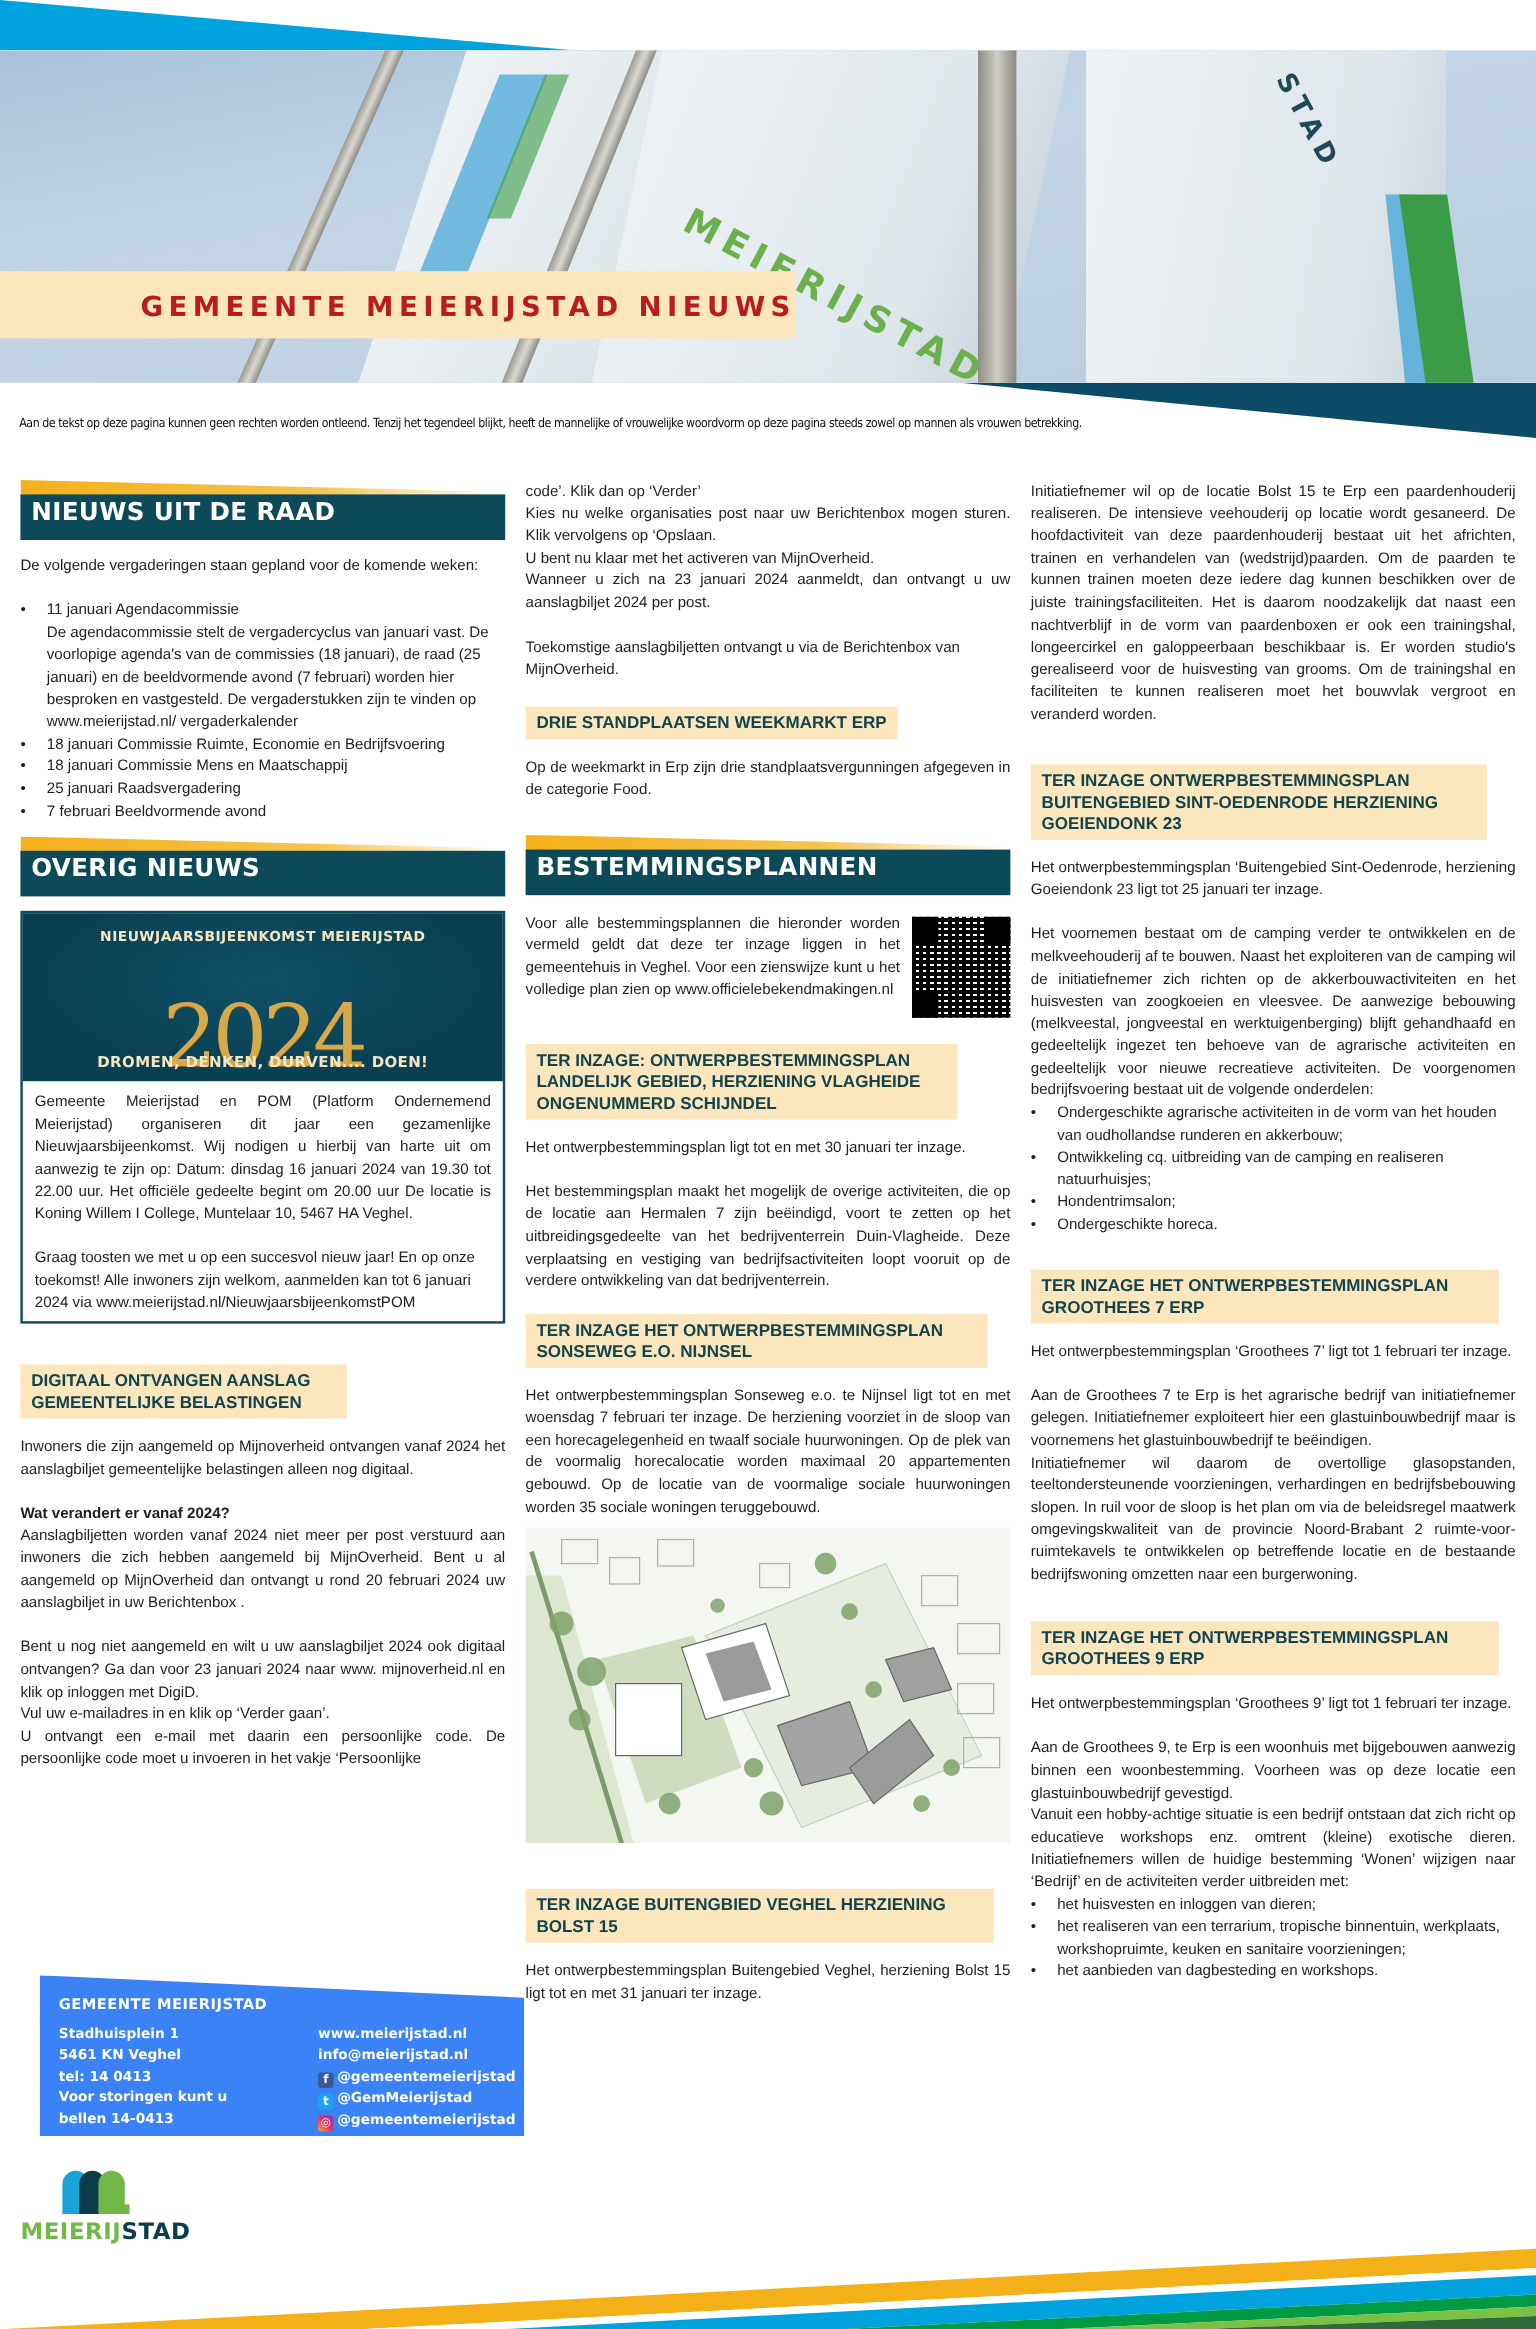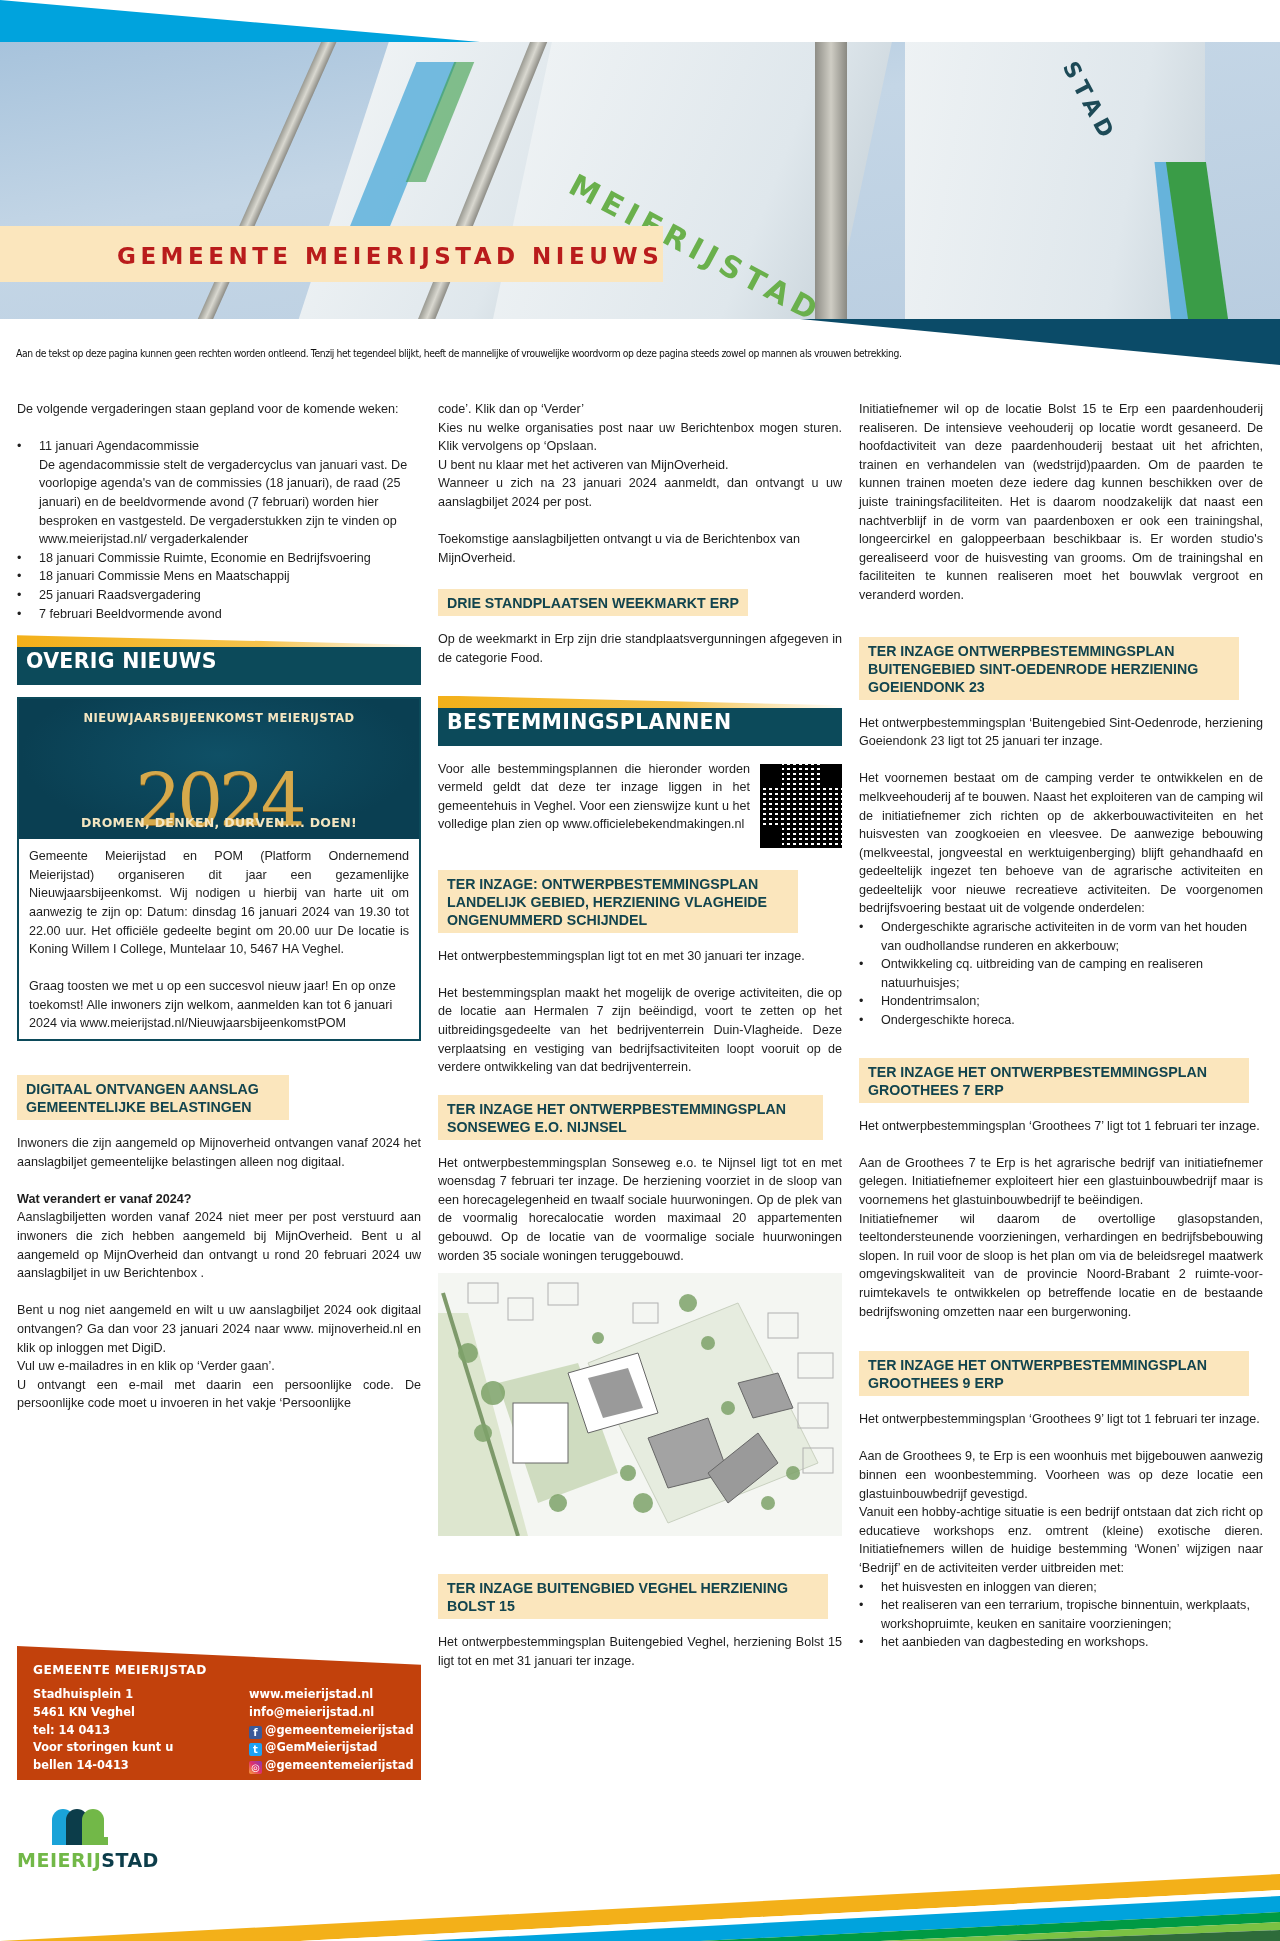--- a/index.html
+++ b/index.html
@@ -54,21 +54,21 @@
         background:
           linear-gradient(#000,#000) 0 0/22px 22px no-repeat,
           linear-gradient(#000,#000) 60px 0/22px 22px no-repeat,
           linear-gradient(#000,#000) 0 62px/22px 22px no-repeat,
           repeating-linear-gradient(90deg, #000 0 3px, #fff 3px 6px),
           repeating-linear-gradient(0deg, #000 0 3px, #fff 3px 5px);
         background-blend-mode: normal, normal, normal, multiply, normal; }
   .map { width: 404px; height: 263px; margin: 8px 0 0 0; position: relative; overflow: hidden; background: #f4f6f2; }
 
   
-  .contact { position: absolute; left: 17px; top: 1646px; width: 404px; height: 134px; background: #c2410c; clip-path: polygon(0 0, 100% 14%, 100% 100%, 0 100%); color: #fff; font-family: "DejaVu Sans", sans-serif; }
+  .contact { position: absolute; left: 33px; top: 1646px; width: 404px; height: 134px; background: #3b82f6; clip-path: polygon(0 0, 100% 14%, 100% 100%, 0 100%); color: #fff; font-family: "DejaVu Sans", sans-serif; }
   .contact .org { position: absolute; left: 16px; top: 17px; font-weight: bold; font-size: 12.2px; letter-spacing: 0.4px; }
   .contact .addr { position: absolute; left: 16px; top: 40px; font-size: 11.4px; line-height: 17.8px; font-weight: bold; }
   .contact .web { position: absolute; left: 232px; top: 40px; font-size: 11.4px; line-height: 17.8px; font-weight: bold; }
   .soc { display: inline-block; width: 13px; height: 13px; border-radius: 2px; vertical-align: -2px; margin-right: 3px; text-align: center; font-size: 10px; line-height: 13px; color: #fff; }
   .soc.fb { background: #3b5998; }
   .soc.tw { background: #1da1f2; }
   .soc.ig { background: linear-gradient(45deg, #f9a13a, #e1306c, #833ab4); }
 
   .logo { position: absolute; left: 17px; top: 1805px; width: 140px; }
   .logo-mark { position: relative; width: 60px; height: 40px; margin-left: 35px; }
@@ -96,20 +96,25 @@
   <div class="flag-stripe-b" style="left:1165px;top:120px;width:20px;height:200px;transform:skewX(6deg);opacity:.8;"></div>
   <div class="flag-stripe-g" style="left:1180px;top:120px;width:40px;height:200px;transform:skewX(8deg);"></div>
   <div class="flag-word dark" style="left:1080px;top:15px;font-size:22px;transform:rotate(62deg);transform-origin:left top;">STAD</div>
 </div>
 <div class="hero-title-box"></div>
 <div class="hero-title">GEMEENTE MEIERIJSTAD NIEUWS</div>
 <div class="hero-dark-wedge"></div>
 <div class="disclaimer">Aan de tekst op deze pagina kunnen geen rechten worden ontleend. Tenzij het tegendeel blijkt, heeft de mannelijke of vrouwelijke woordvorm op deze pagina steeds zowel op mannen als vrouwen betrekking.</div>
 
 <div class="col col1">
+  <div class="big-head">
+    <div class="stripe"></div>
+    <div class="bar"></div>
+    <div class="label">NIEUWS UIT DE RAAD</div>
+  </div>
   <p>De volgende vergaderingen staan gepland voor de komende weken:</p>
   <div class="gap"></div>
   <ul class="bul">
     <li><span>11 januari Agendacommissie</span><br><span>De agendacommissie stelt de vergadercyclus van januari vast. De voorlopige agenda's van de commissies (18 januari), de raad (25 januari) en de beeldvormende avond (7 februari) worden hier besproken en vastgesteld. De vergaderstukken zijn te vinden op www.meierijstad.nl/ vergaderkalender</span></li>
     <li>18 januari Commissie Ruimte, Economie en Bedrijfsvoering</li>
     <li>18 januari Commissie Mens en Maatschappij</li>
     <li>25 januari Raadsvergadering</li>
     <li>7 februari Beeldvormende avond</li>
   </ul>
 

